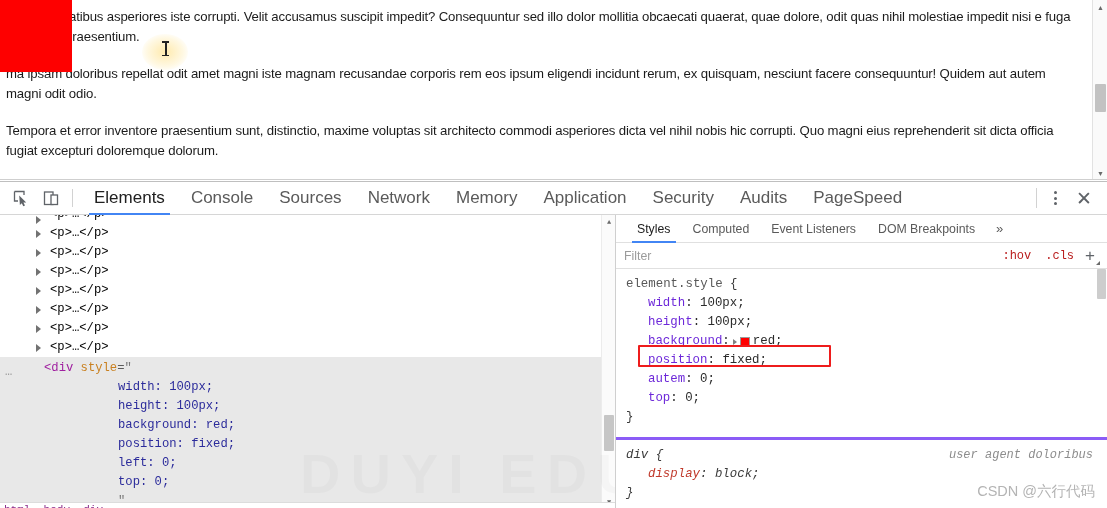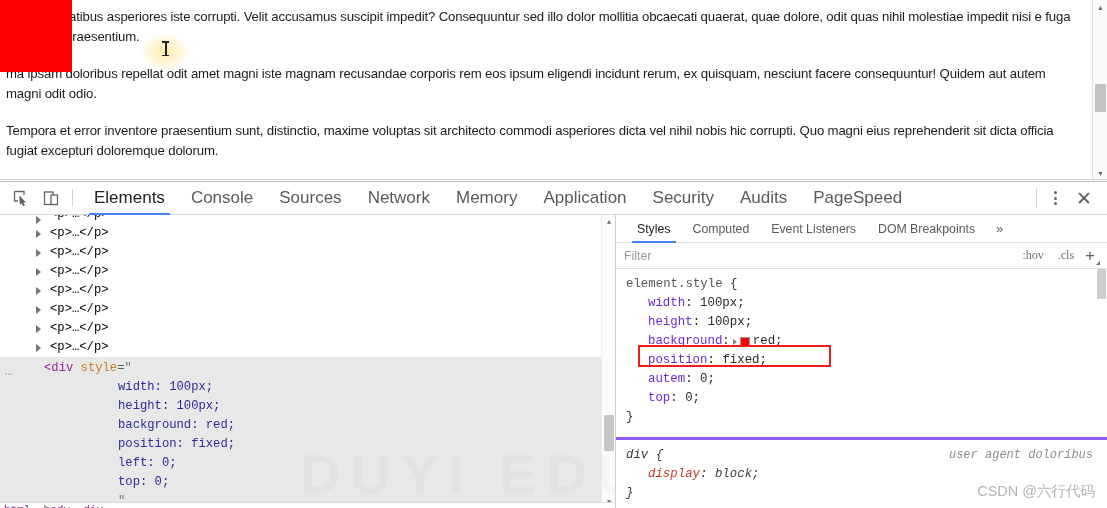--- a/index.html
+++ b/index.html
@@ -246,22 +246,22 @@
   .filter-input {
     flex: 1;
     border: none; outline: none;
     font-size: 12.3px;
     color: #333;
     background: transparent;
     font-family: "Liberation Sans", sans-serif;
   }
   .filter-input::placeholder { color: #9b9b9b; }
   .fb-btn {
-    font-family: Liberation Serif, serif;
-    font-size: 12px; color: #737373;
+    font-family: Liberation Mono, monospace;
+    font-size: 12px; color: #b91c1c;
     padding: 0 7px; cursor: pointer;
   }
   .fb-plus {
     position: relative;
     font-size: 17px; color: #5f6368; padding: 0 6px 0 4px; line-height: 1; cursor: pointer;
   }
   .fb-plus .corner {
     position: absolute; right: 1px; bottom: -1px;
     width: 0; height: 0;
     border-right: 4px solid #6b6b6b;

